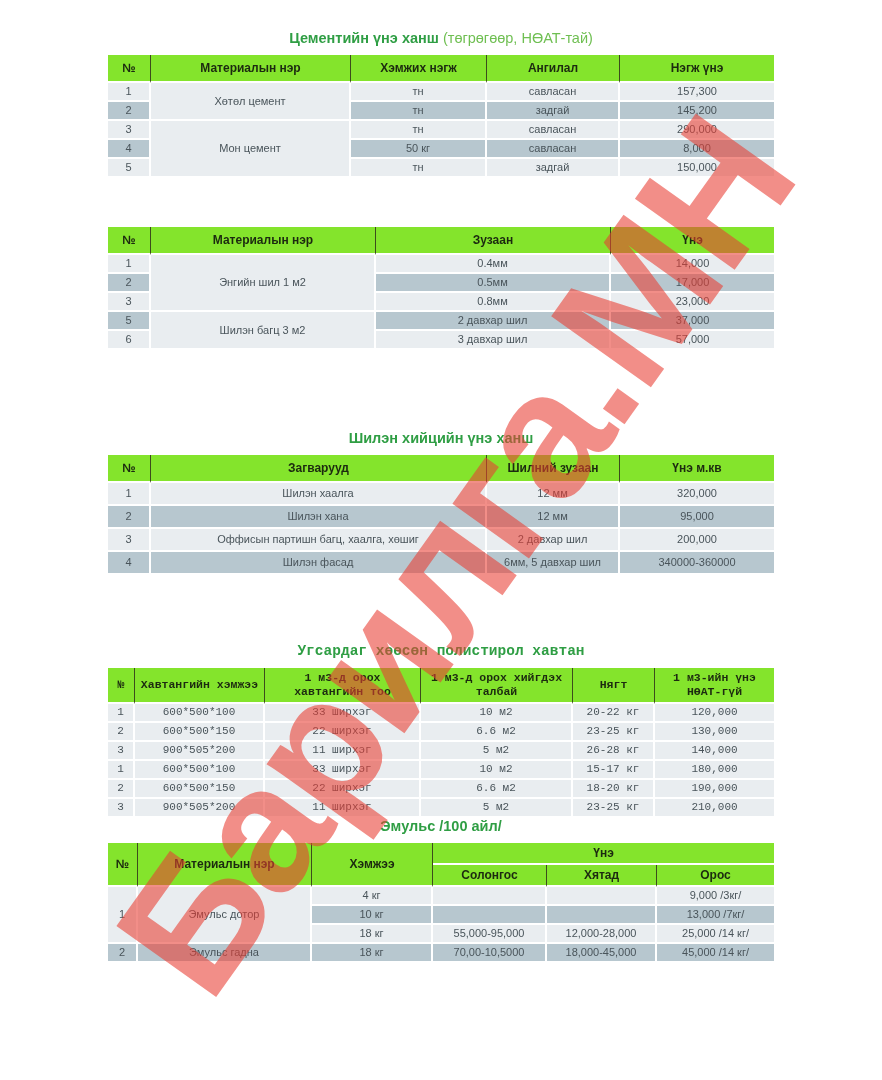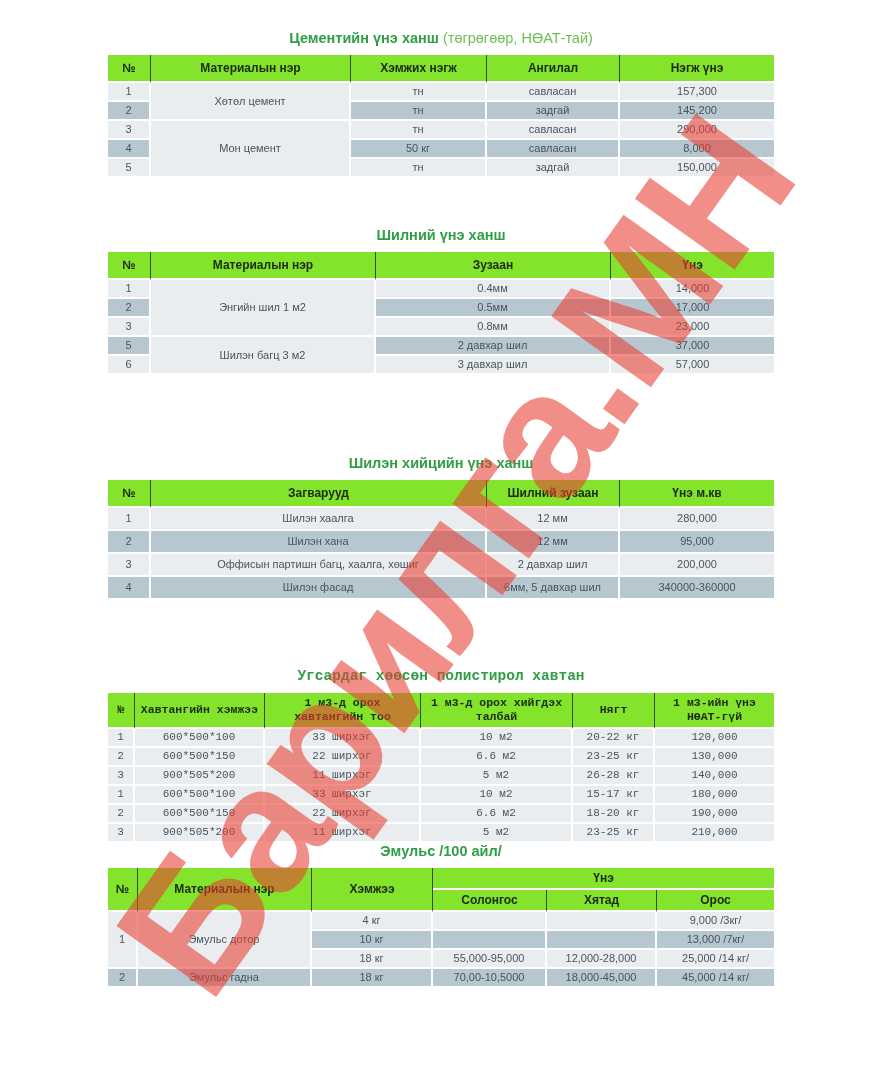--- a/index.html
+++ b/index.html
@@ -135,23 +135,20 @@
               <td class="c-light">5</td>
               <td class="c-light">тн</td>
               <td class="c-light">задгай</td>
               <td class="c-light">150,000</td>
             </tr>
           </tbody>
         </table>
     </div>
 
     <div class="sec sec-2">
-      <div class="title">
-        <span class="t-main">Шилний үнэ ханш</span>
-      </div>
       <table class="price t-2">
           <colgroup>
             <col style="width: 43px;">
             <col style="width: 225px;">
             <col style="width: 235px;">
             <col style="width: 163px;">
           </colgroup>
           <thead>
             <tr>
               <th>№</th>
@@ -209,21 +206,21 @@
               <th>Загварууд</th>
               <th>Шилний зузаан</th>
               <th>Үнэ м.кв</th>
             </tr>
           </thead>
           <tbody>
             <tr>
               <td class="c-light">1</td>
               <td class="c-light">Шилэн хаалга</td>
               <td class="c-light">12 мм</td>
-              <td class="c-light">280,000</td>
+              <td class="c-light">320,000</td>
             </tr>
             <tr>
               <td class="c-dark">2</td>
               <td class="c-dark">Шилэн хана</td>
               <td class="c-dark">12 мм</td>
               <td class="c-dark">95,000</td>
             </tr>
             <tr>
               <td class="c-light">3</td>
               <td class="c-light">Оффисын партишн багц, хаалга, хөшиг</td>

